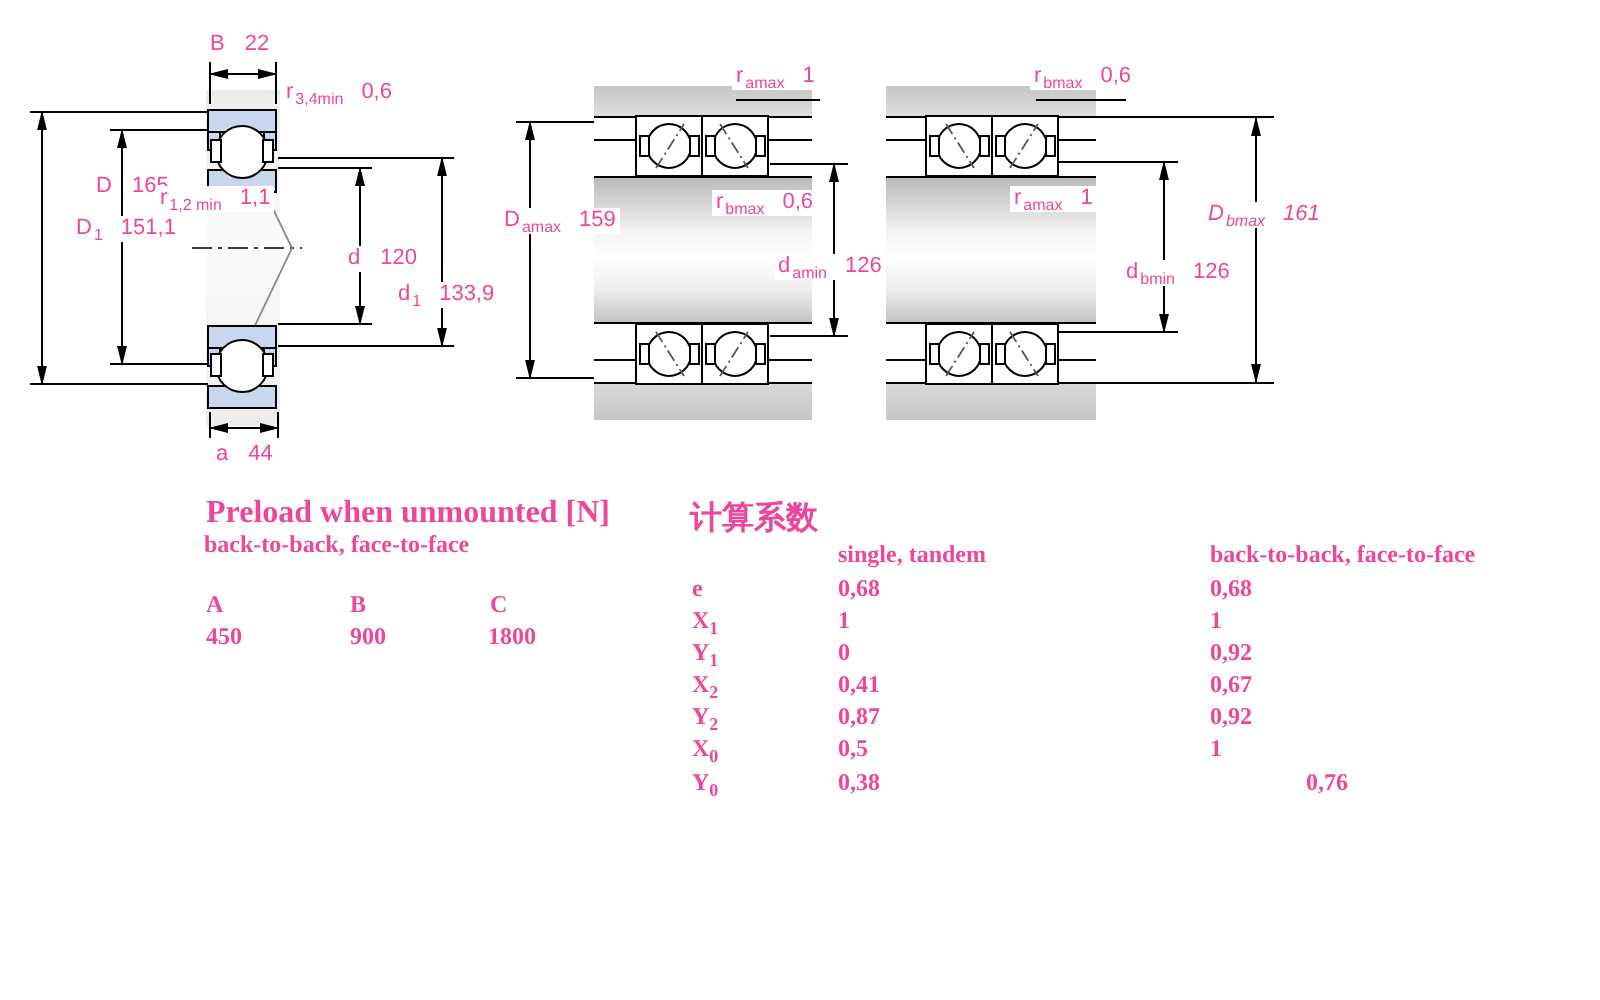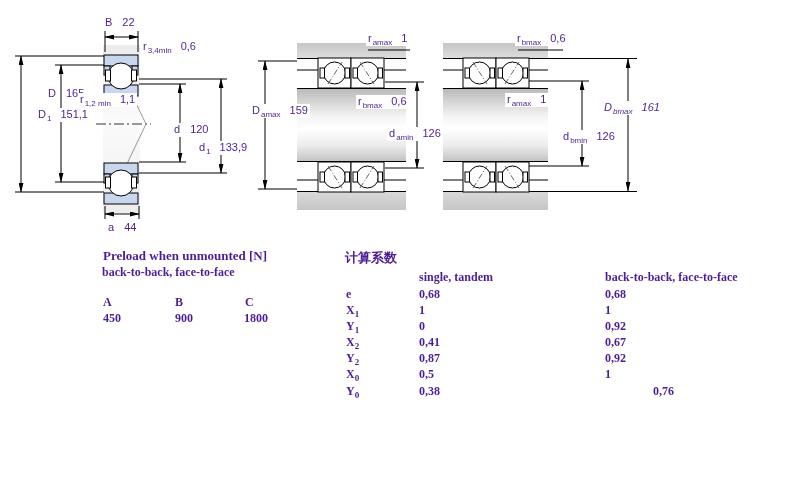--- a/index.html
+++ b/index.html
@@ -1,24 +1,24 @@
 <!DOCTYPE html>
 <html><head>
 <meta charset="utf-8">
 <style>
   html,body{margin:0;padding:0;background:#fff;}
   .stage{position:relative;width:768px;height:500px;background:#fff;overflow:hidden;
-         font-family:"Liberation Sans",sans-serif;color:#4c1d95;}
+         font-family:"Liberation Sans",sans-serif;color:#ec4899;}
   .stage svg{position:absolute;left:0;top:0;}
   .dim-label{position:absolute;font-size:11px;line-height:13px;white-space:nowrap;}
   .dim-label .sub{font-size:8px;position:relative;top:3px;margin-left:1px;}
   .dim-label .val{margin-left:9px;}
   .bg{background:#fff;padding:0 2px;}
   .serif{font-family:"Liberation Serif","DejaVu Serif",serif;}
-  .tbl-title{position:absolute;font-size:13px;font-weight:bold;white-space:nowrap;}
+  .tbl-title{position:absolute;font-size:16px;font-weight:bold;white-space:nowrap;}
   .tbl-text{position:absolute;font-size:12px;white-space:nowrap;font-weight:bold;}
   .tbl-text .sub{font-size:9px;position:relative;top:3px;}
 </style>
 </head>
 <body>
 
 <div class="stage">
 
 <svg width="800" height="245" viewBox="0 0 800 245">
   <defs>

